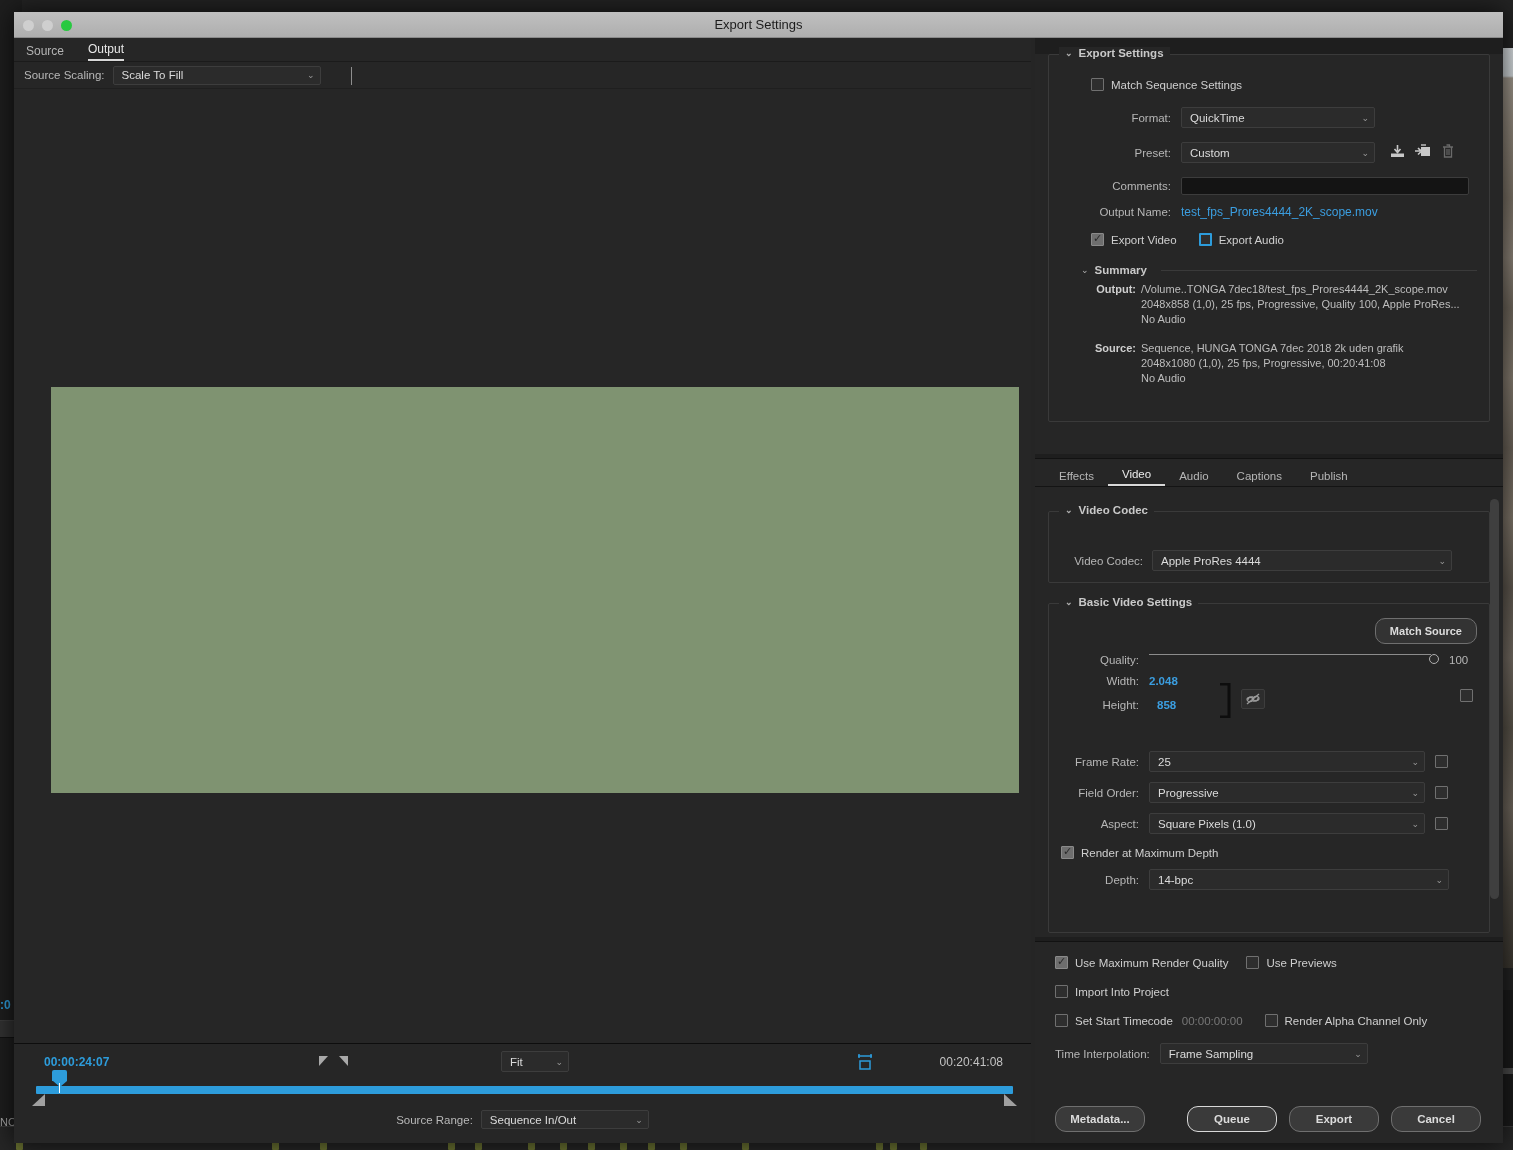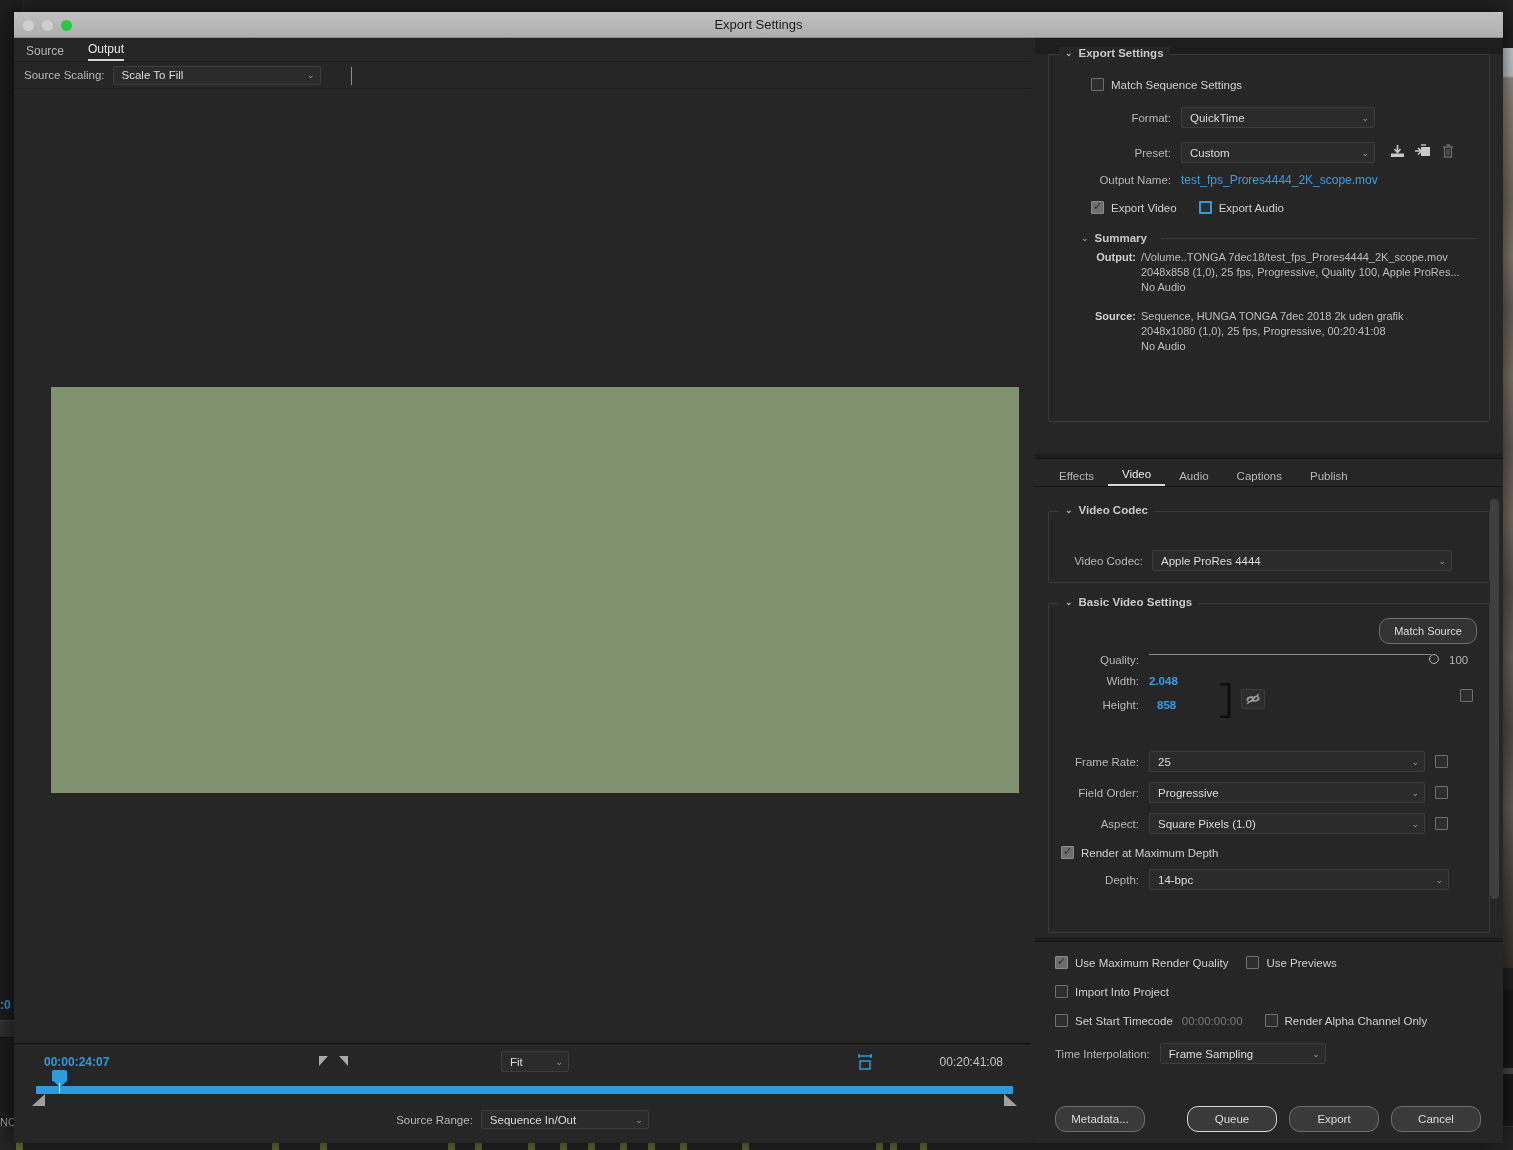--- a/index.html
+++ b/index.html
@@ -127,21 +127,21 @@
   .bluenum { color: #3b9ee0; font-size: 11.5px; font-weight: bold; }
   .textfield { background: #141414; border: 1px solid #3c3c3c; border-radius: 2px; height: 18px; }
 
   .sum-line { font-size: 11px; color: #bdbdbd; line-height: 15px; }
   .sum-key { font-weight: bold; color: #cfcfcf; }
 
   .tabs-row { display: flex; gap: 0; padding: 0 10px; height: 28px; align-items: flex-end; border-bottom: 1px solid #141414; background: #262626; }
   .tab { font-size: 11.5px; color: #b6b6b6; padding: 0 14px 4px 14px; }
   .tab.active { color: #eaeaea; border-bottom: 2px solid #d8d8d8; }
 
-  .btn { border: 1px solid #6f6f6f; border-radius: 11px; background: #3a3a3a; color: #dcdcdc; font-size: 11.5px; height: 22px; padding: 12px 14px; display: inline-flex; align-items: center; justify-content: center; }
+  .btn { border: 1px solid #6f6f6f; border-radius: 11px; background: #3a3a3a; color: #dcdcdc; font-size: 11.5px; height: 22px; padding: 12px 14px; display: inline-flex; align-items: center; justify-content: center; font-weight: bold; }
   .btn.primary { border-color: #d8d8d8; }
   .btn-match { border-radius: 10px; height: 20px; font-size: 11px; background: #333; }
 
   .slider-track { height: 1px; background: #8c8c8c; flex: 1; }
   .slider-knob { width: 10px; height: 10px; border: 1px solid #b0b0b0; border-radius: 50%; background: #2b2b2b; margin-left: -2px; }
 
   .scrollbar { position: absolute; right: 4px; top: 466px; width: 9px; height: 456px; }
   .scroll-thumb { width: 9px; height: 400px; background: #3f3f3f; border-radius: 5px; }
 
   .divider { height: 1px; background: #121212; }
@@ -291,20 +291,24 @@
               </svg>
           </span>
           <span style="margin-left:10px">
             <svg width="14" height="16" viewBox="0 0 14 16">
                 <path d="M2 4 H12 M3.5 4 V14 H10.5 V4 M5.5 2 H8.5 V4" stroke="#6a6a6a" stroke-width="1.3" fill="none"></path>
                 <path d="M6 6 V12 M8 6 V12" stroke="#6a6a6a" stroke-width="1.1"></path>
               </svg>
           </span>
         </div>
 
+        <div class="row" style="margin-top:14px">
+          <div class="rlabel" style="width:110px">Comments:</div>
+          <input class="textfield" style="width: 288px; margin-left: 10px; color: rgb(221, 221, 221); font-size: 11.5px; padding: 0px 6px;" value="">
+        </div>
 
         <div class="row" style="margin-top:10px">
           <div class="rlabel" style="width:110px">Output Name:</div>
           <div class="link" style="margin-left:10px">test_fps_Prores4444_2K_scope.mov</div>
         </div>
 
         <div class="row" style="margin-left:30px; margin-top:14px">
           <div class="cb checked"></div>
           <span class="cb-label">Export Video</span>
           <div class="cb focus" style="margin-left:22px"></div>
@@ -471,21 +475,21 @@
       <div class="row" style="margin-top:16px">
         <div class="cb"></div>
         <span class="cb-label">Set Start Timecode</span>
         <span style="font-size:11.5px;color:#777;margin-left:9px">00:00:00:00</span>
         <div class="cb" style="margin-left:22px"></div>
         <span class="cb-label">Render Alpha Channel Only</span>
       </div>
 
       <div class="row" style="margin-top:16px">
         <div style="font-size:11.5px;color:#b6b6b6">Time Interpolation:</div>
-        <div class="sel" style="width:166px;margin-left:10px;height:21px;">
+        <div class="sel" style="width:208px;margin-left:10px;height:21px;">
           <span>Frame Sampling</span>
           <span class="chev">⌄</span>
         </div>
       </div>
 
       <div style="display:flex;align-items:center;margin-top:42px;gap:0;">
         <div class="btn" style="width:90px">Metadata...</div>
         <div class="btn primary" style="width:90px;margin-left:42px">Queue</div>
         <div class="btn" style="width:90px;margin-left:12px">Export</div>
         <div class="btn" style="width:90px;margin-left:12px">Cancel</div>

